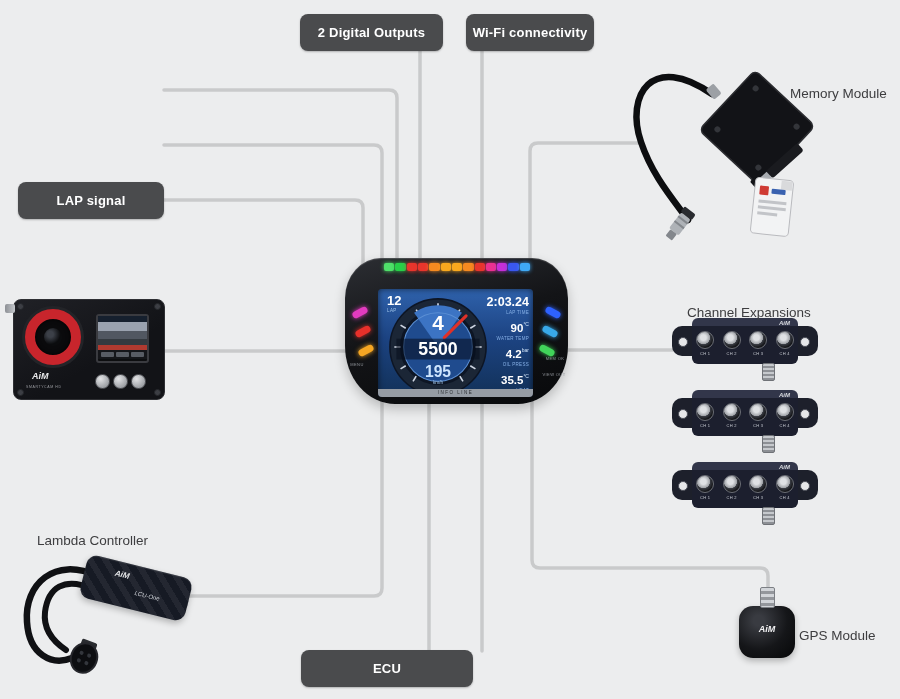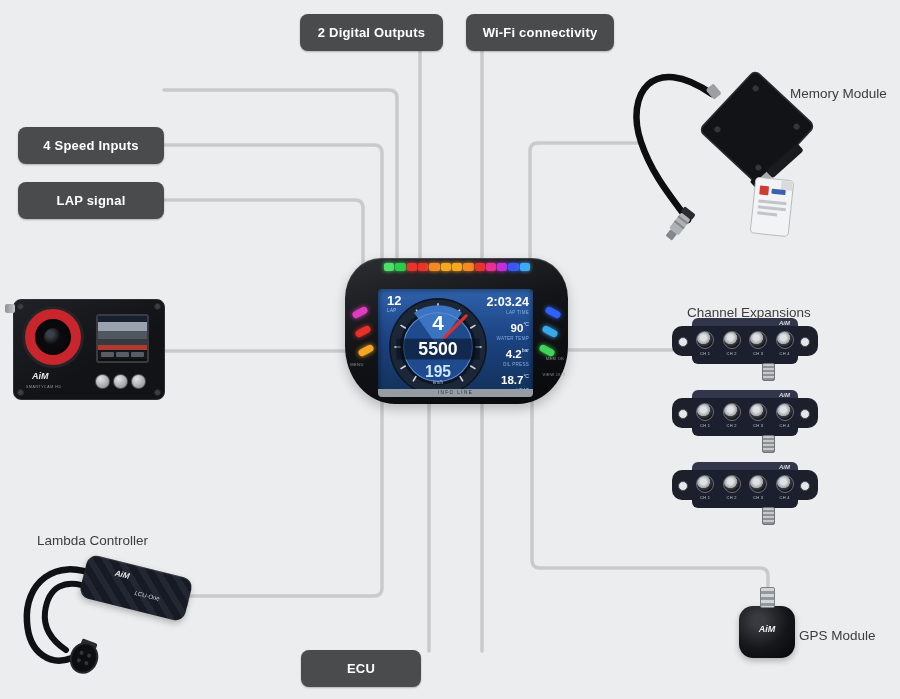--- a/index.html
+++ b/index.html
@@ -170,24 +170,23 @@
         <ellipse cx="0" cy="0" rx="13" ry="15" fill="#0d0e11" stroke="#26272c" stroke-width="2"></ellipse>
         <circle cx="-4" cy="-4" r="2" fill="#33363c"></circle>
           <circle cx="4" cy="-4" r="2" fill="#33363c"></circle>
         <circle cx="-4" cy="4" r="2" fill="#33363c"></circle>
           <circle cx="4" cy="4" r="2" fill="#33363c"></circle>
       </g>
     </g>
   </svg>
 
   <div class="tag" style="left:300px;top:14px;width:143px;height:37px;">2 Digital Outputs</div>
-  <div class="tag" style="left:466px;top:14px;width:148px;height:37px;">Wi-Fi connectivity</div>
-  <div class="tag" style="left:18px;top:127px;width:146px;height:37px;">4 Speed Inputs</div>
+  <div class="tag" style="left:466px;top:14px;width:128px;height:37px;">Wi-Fi connectivity</div>
   <div class="tag" style="left:18px;top:182px;width:146px;height:37px;">LAP signal</div>
-  <div class="tag" style="left:301px;top:650px;width:120px;height:37px;">ECU</div>
+  <div class="tag" style="left:301px;top:650px;width:172px;height:37px;">ECU</div>
 
   <div class="label" style="left:790px;top:86px;">Memory Module</div>
   <div class="label" style="left:687px;top:305px;">Channel Expansions</div>
   <div class="label" style="left:37px;top:533px;">Lambda Controller</div>
   <div class="label" style="left:799px;top:628px;">GPS Module</div>
 
   <div class="camera">
     <div class="cam-antenna"></div>
     <div class="cam-lens">
         <div class="cam-lens-inner"></div>
@@ -381,21 +380,21 @@
         </div>
         <div class="rv">
           <div><span class="v">90</span><sup>°C</sup></div>
           <div class="l">WATER TEMP</div>
         </div>
         <div class="rv">
           <div><span class="v">4.2</span><sup>bar</sup></div>
           <div class="l">OIL PRESS</div>
         </div>
         <div class="rv">
-          <div><span class="v">18.7</span><sup>°C</sup></div>
+          <div><span class="v">35.5</span><sup>°C</sup></div>
           <div class="l">VBAT</div>
         </div>
       </div>
 
       <div class="infobar">INFO LINE</div>
     </div>
   </div>
 
 </div>
 

